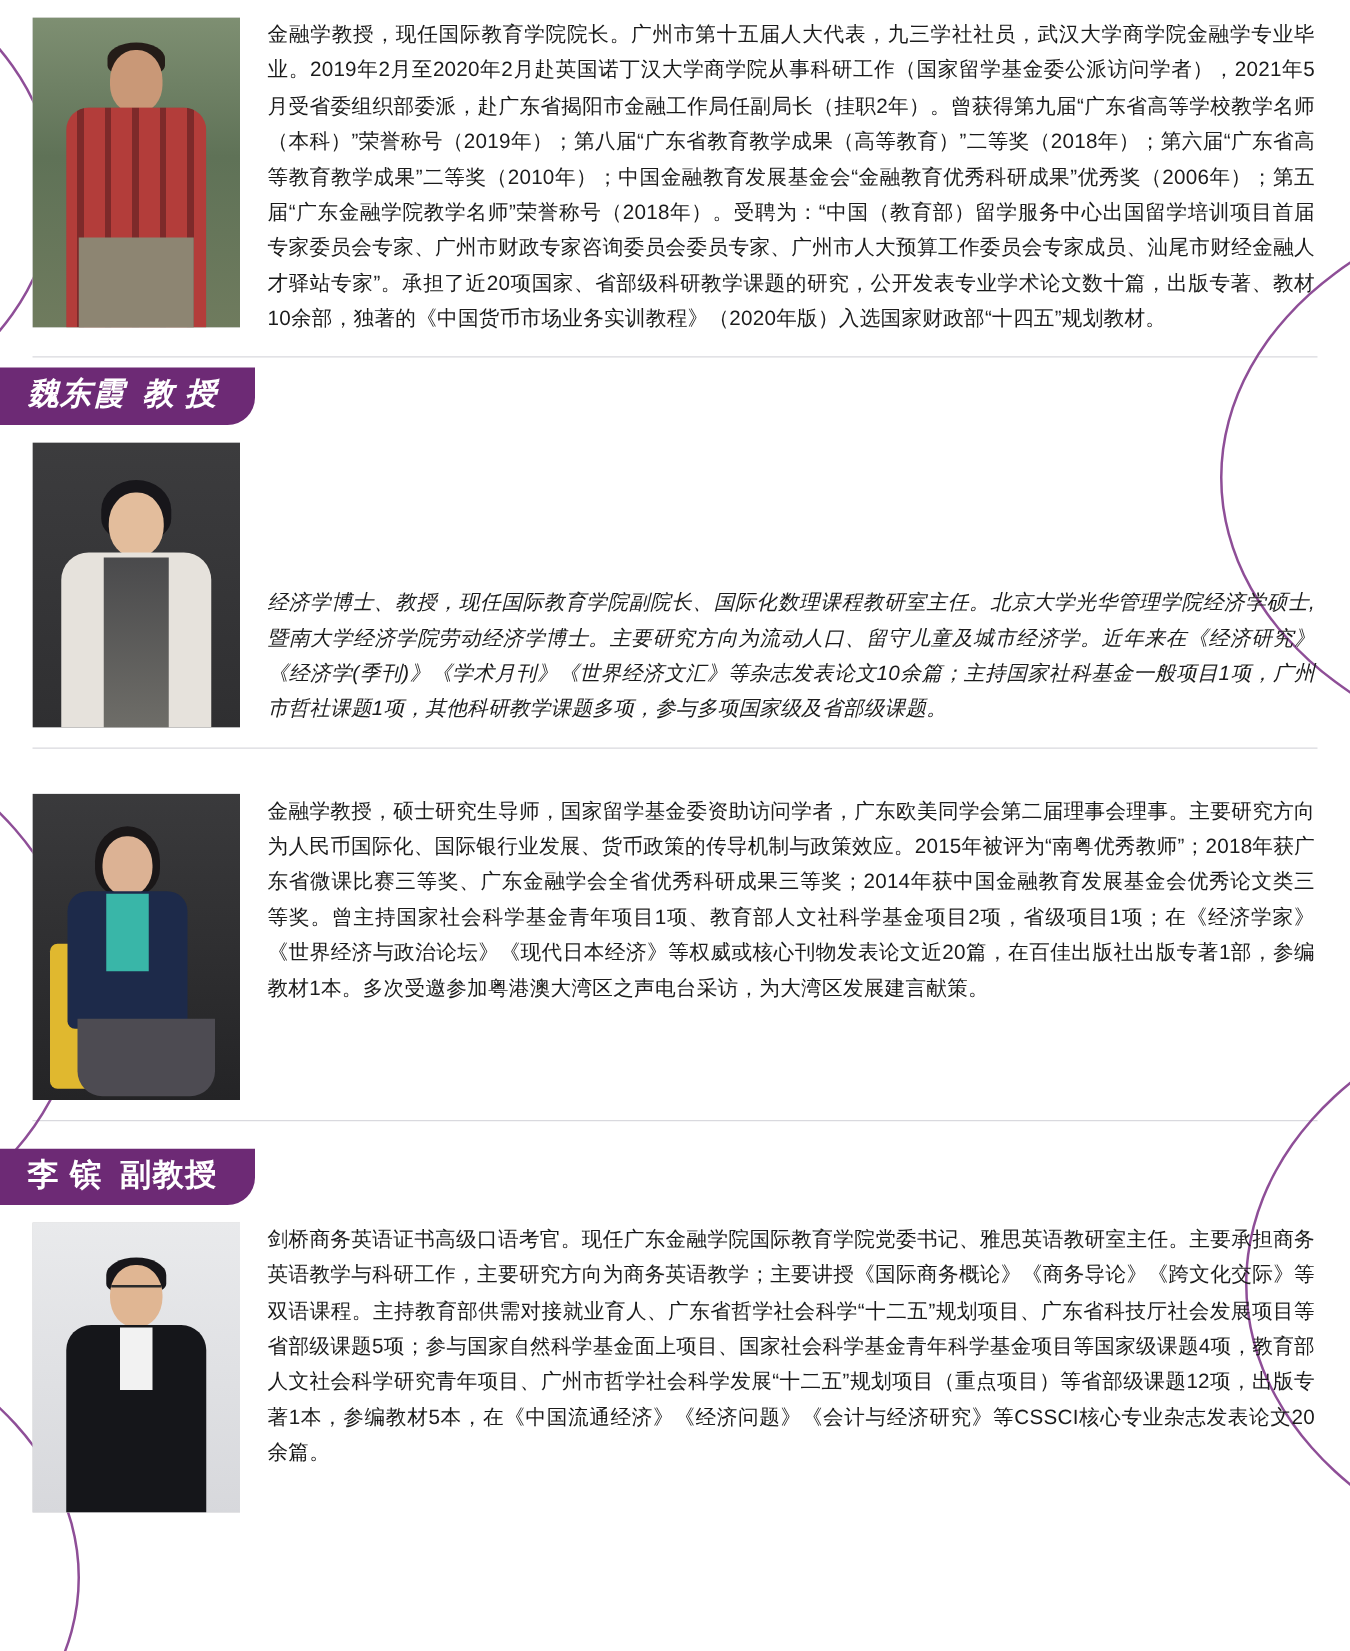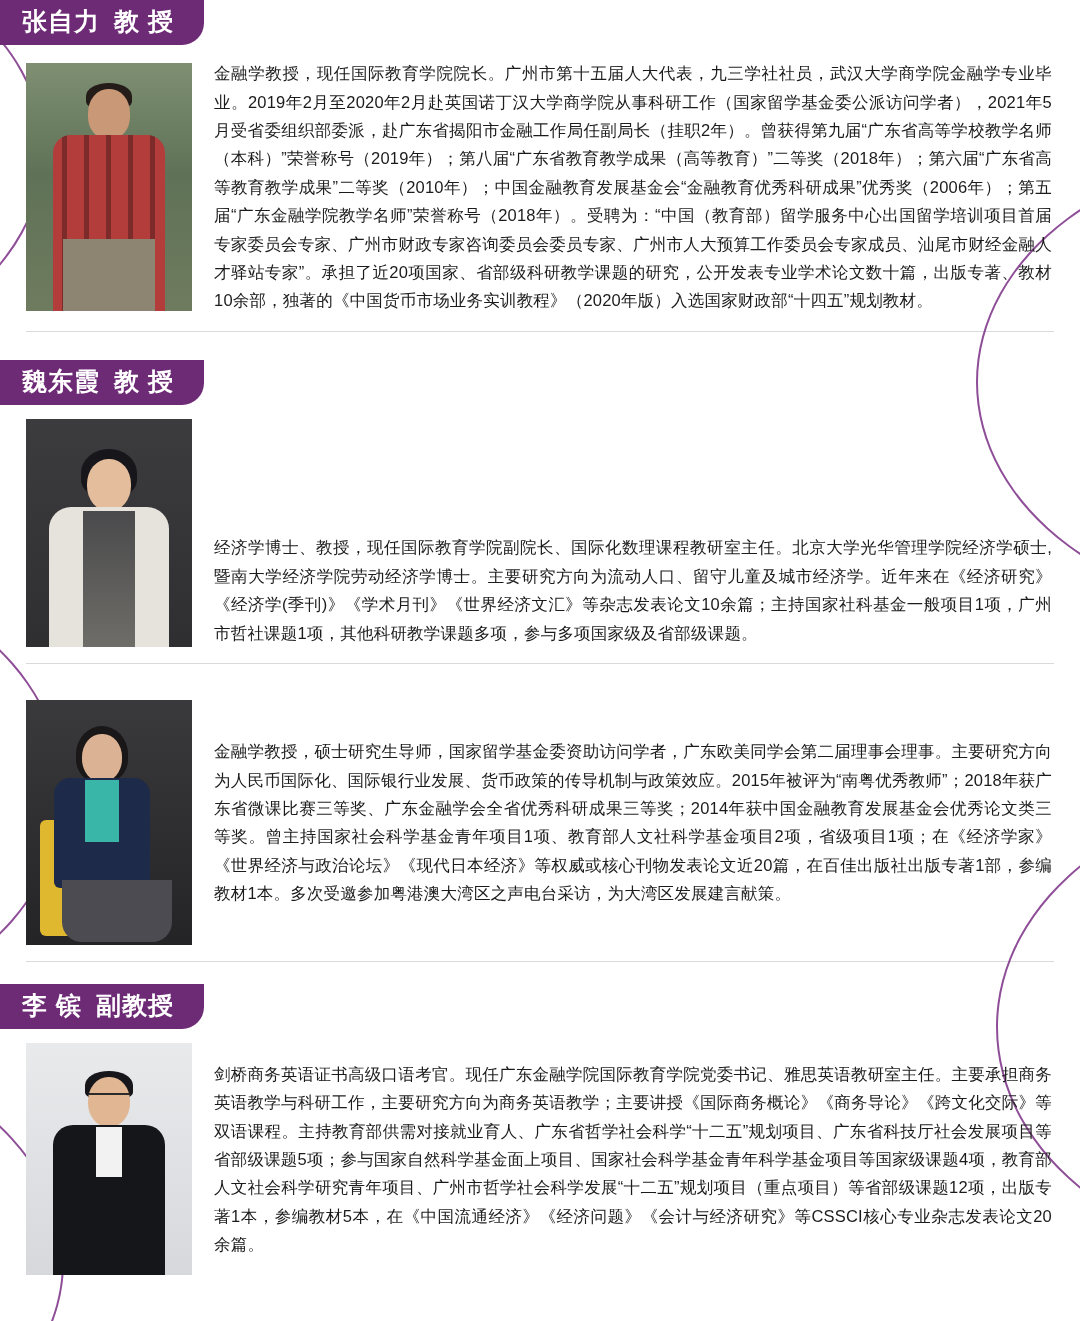--- a/index.html
+++ b/index.html
@@ -41,21 +41,21 @@
     border-top-right-radius: 0;
     line-height: 1.25;
     white-space: nowrap;
   }
   .name-tag .nm {
     margin-right: 14px;
   }
 
   .card-body {
     display: flex;
-    align-items: center;
+    align-items: flex-start;
     padding: 14px 28px 10px 26px;
     box-sizing: border-box;
   }
 
   .photo {
     flex: 0 0 auto;
     width: 166px;
     height: 248px;
     background: #cfcfd2;
     overflow: hidden;
@@ -134,39 +134,36 @@
 
 <div class="page">
 
   <div class="edge-curve" style="left:-520px; top:-60px; width:560px; height:420px;"></div>
   <div class="edge-curve" style="right:-520px; top:150px; width:620px; height:460px;"></div>
   <div class="edge-curve" style="left:-540px; top:560px; width:600px; height:460px;"></div>
   <div class="edge-curve" style="right:-540px; top:790px; width:620px; height:470px;"></div>
   <div class="edge-curve" style="left:-540px; top:1040px; width:600px; height:440px;"></div>
 
   <div class="card">
-    <div class="name-tag">
-      <span class="nm">张自力</span><span>教 授</span>
-    </div>
     <div class="card-body">
       <div class="photo">
         <div class="ph-bg p1-bg"></div>
         <div class="figure">
           <div class="p1-hair"></div>
             <div class="p1-head"></div>
           <div class="p1-body"></div>
             <div class="p1-pants"></div>
         </div>
       </div>
       <div class="bio">金融学教授，现任国际教育学院院长。广州市第十五届人大代表，九三学社社员，武汉大学商学院金融学专业毕业。2019年2月至2020年2月赴英国诺丁汉大学商学院从事科研工作（国家留学基金委公派访问学者），2021年5月受省委组织部委派，赴广东省揭阳市金融工作局任副局长（挂职2年）。曾获得第九届“广东省高等学校教学名师（本科）”荣誉称号（2019年）；第八届“广东省教育教学成果（高等教育）”二等奖（2018年）；第六届“广东省高等教育教学成果”二等奖（2010年）；中国金融教育发展基金会“金融教育优秀科研成果”优秀奖（2006年）；第五届“广东金融学院教学名师”荣誉称号（2018年）。受聘为：“中国（教育部）留学服务中心出国留学培训项目首届专家委员会专家、广州市财政专家咨询委员会委员专家、广州市人大预算工作委员会专家成员、汕尾市财经金融人才驿站专家”。承担了近20项国家、省部级科研教学课题的研究，公开发表专业学术论文数十篇，出版专著、教材10余部，独著的《中国货币市场业务实训教程》（2020年版）入选国家财政部“十四五”规划教材。</div>
     </div>
   </div>
   <div class="divider"></div>
 
-  <div class="card" style="margin-top:28px;">
+  <div class="card" style="margin-top:8px;font-style:italic;">
     <div class="name-tag">
       <span class="nm">魏东霞</span><span>教 授</span>
     </div>
     <div class="card-body" style="align-items:flex-end;">
       <div class="photo mid">
         <div class="ph-bg p2-bg"></div>
         <div class="figure">
           <div class="p2-hair"></div>
             <div class="p2-head"></div>
           <div class="p2-body"></div>

